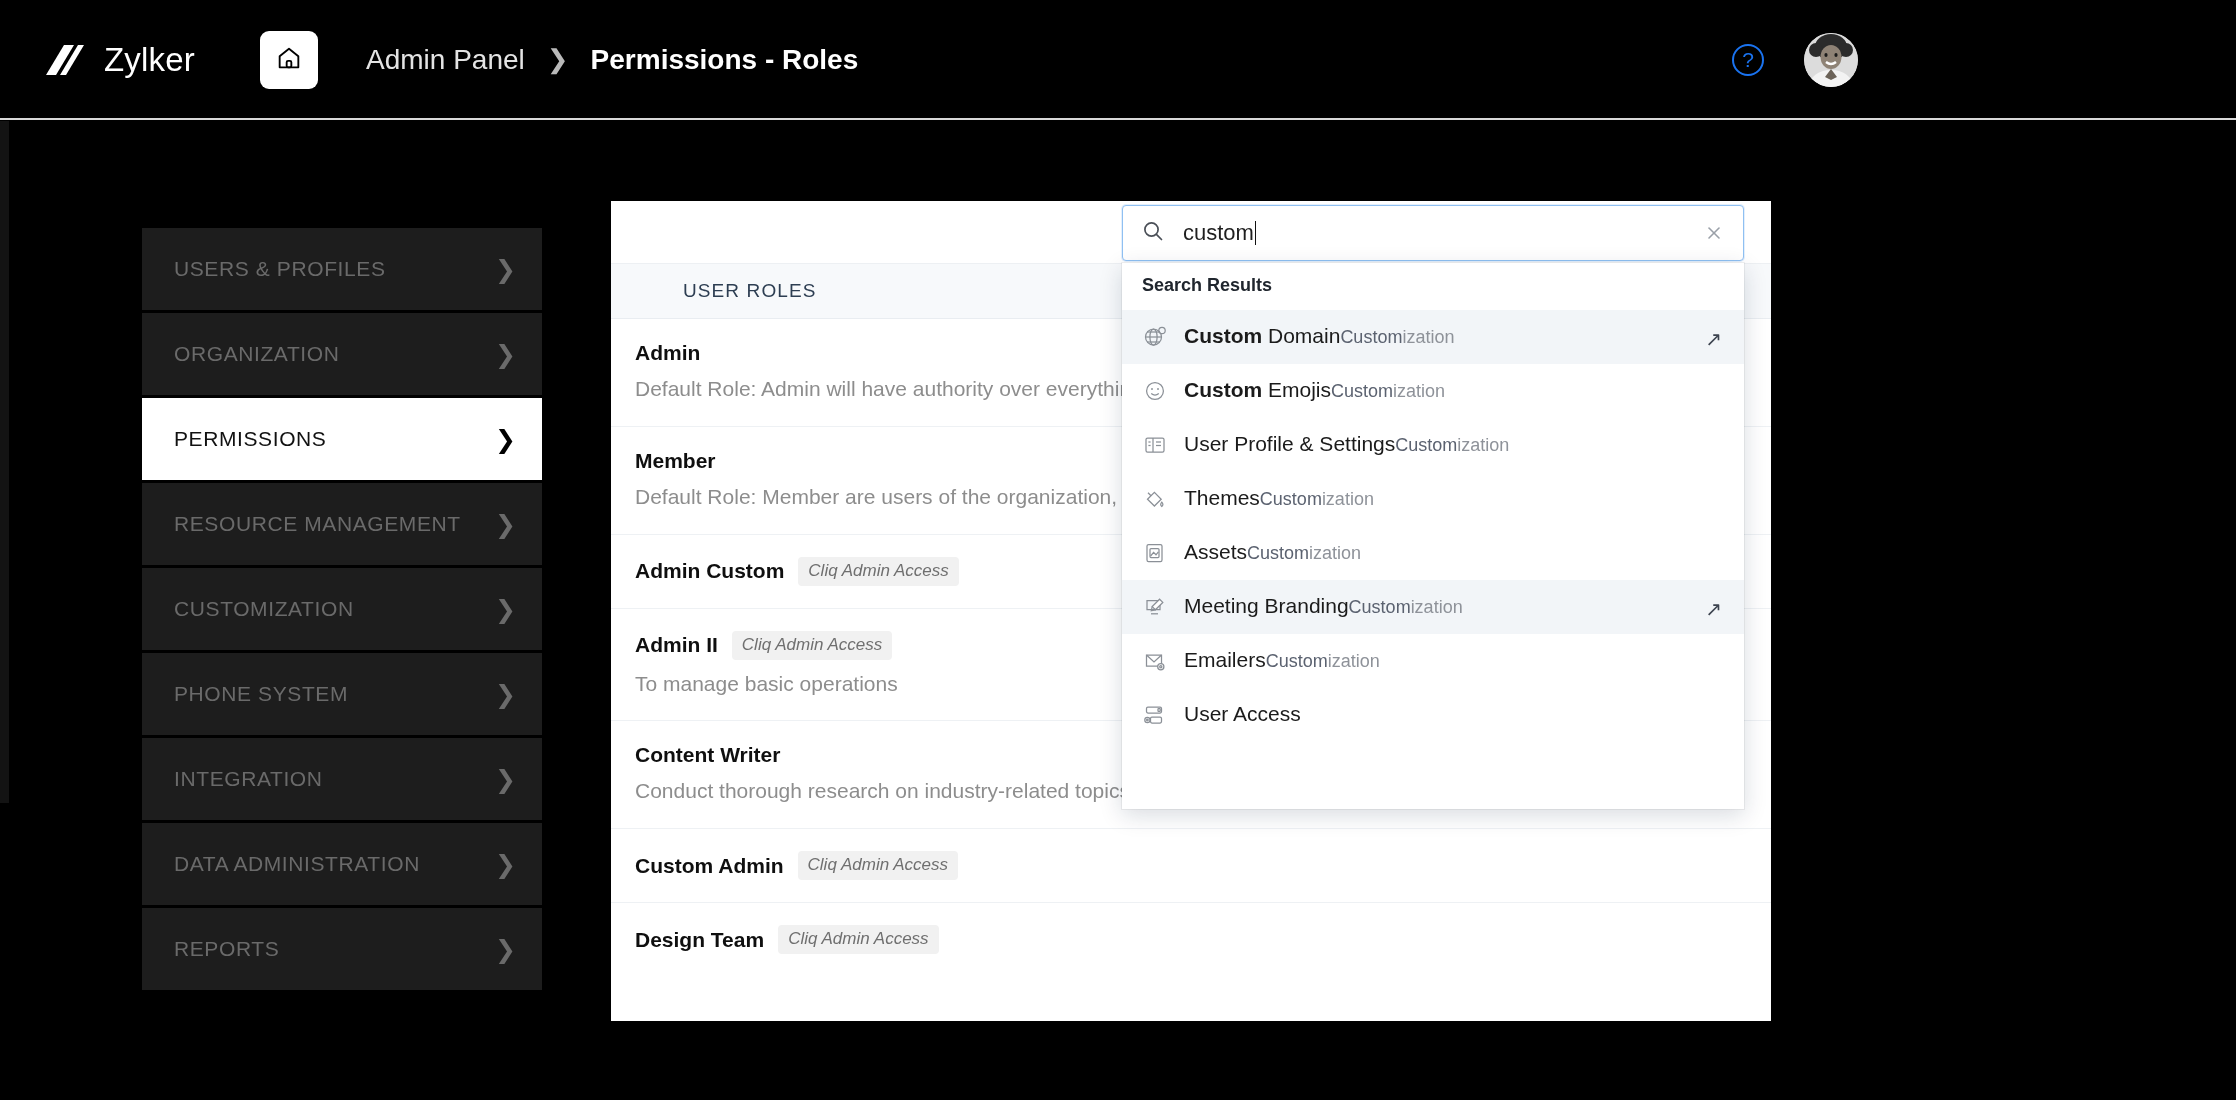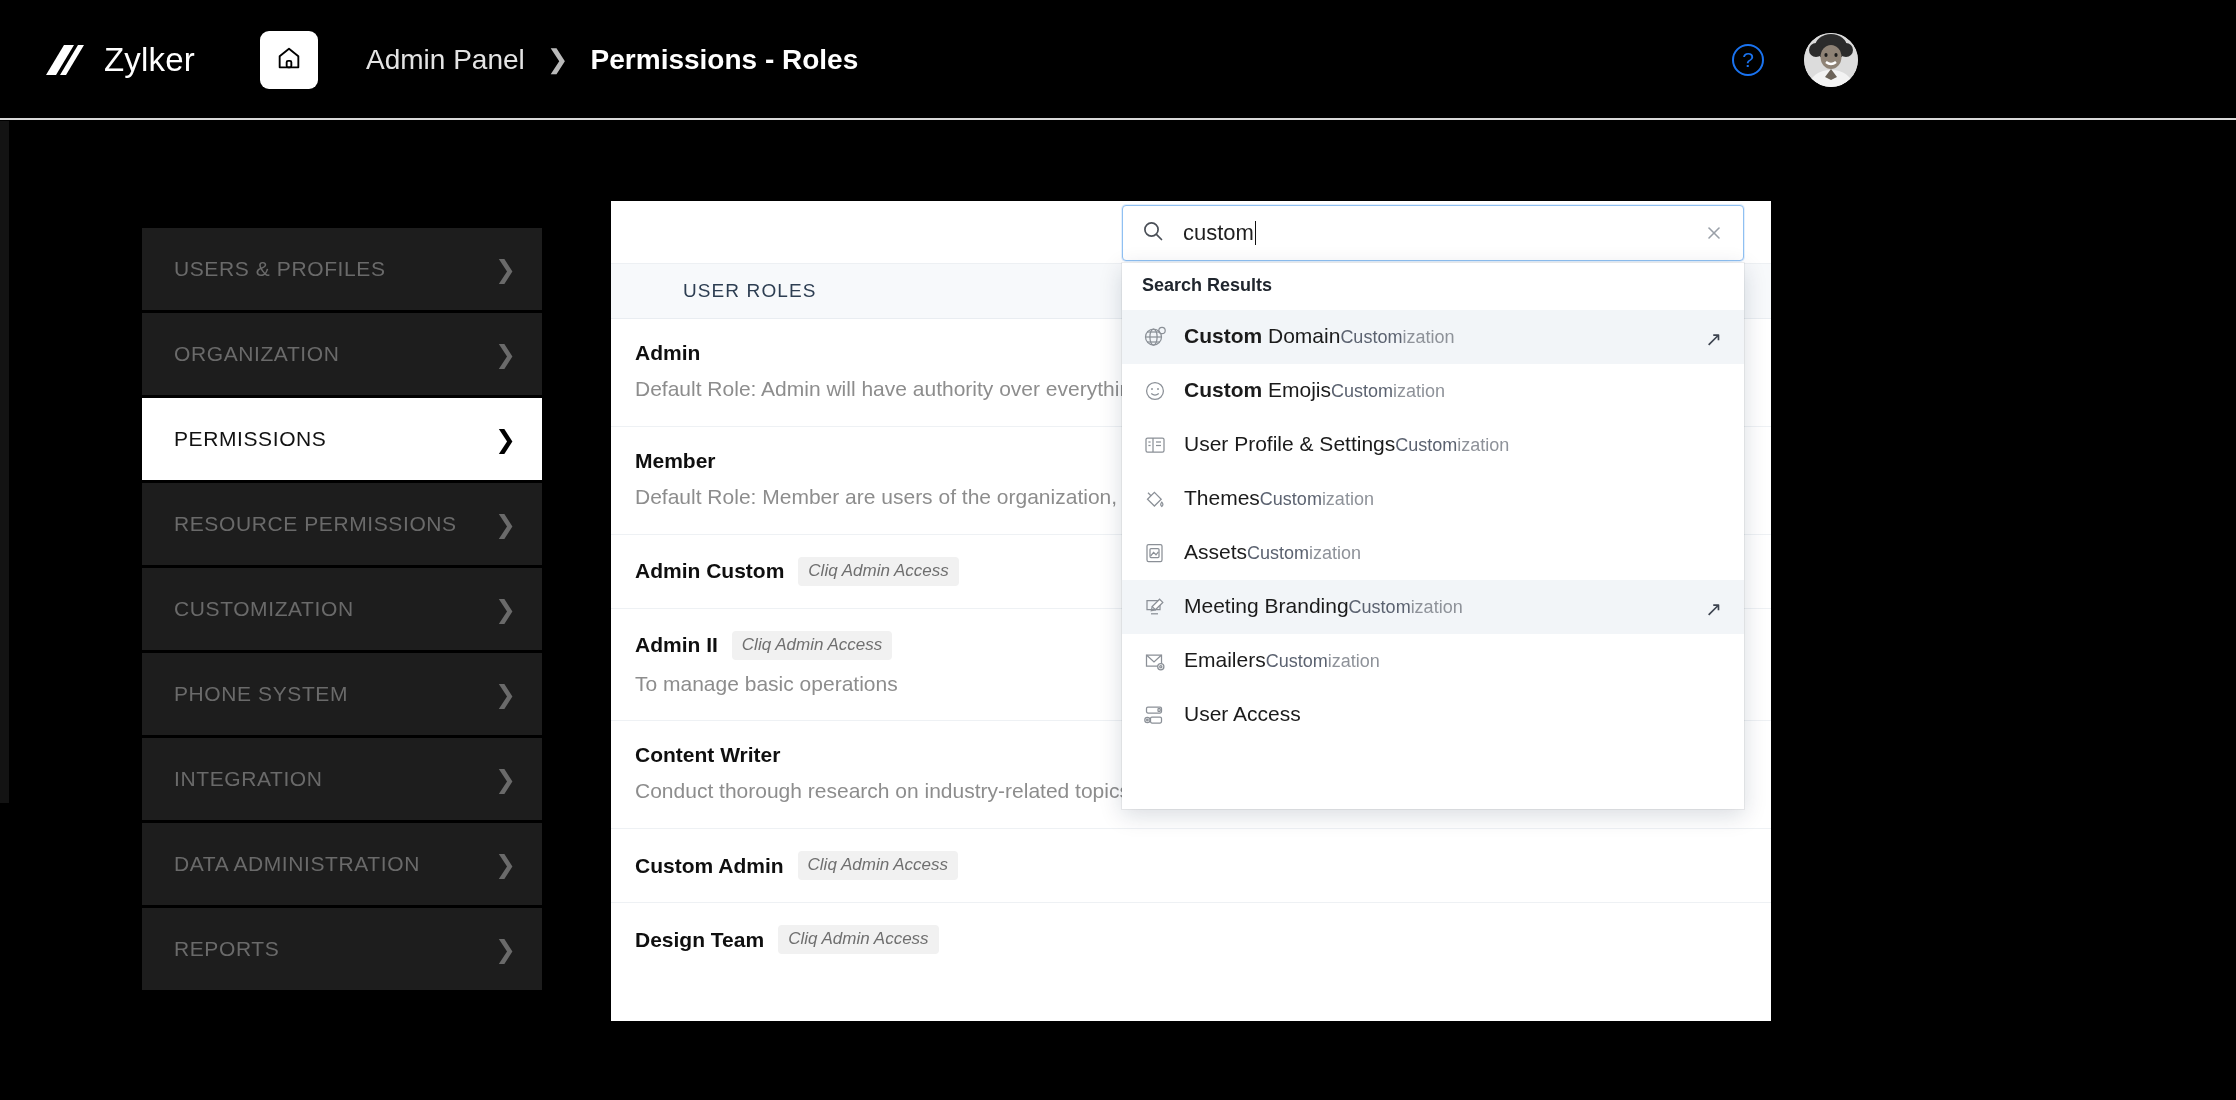--- a/index.html
+++ b/index.html
@@ -225,21 +225,21 @@
     </div>
     <div class="side-item">
       <span class="side-item-label">ORGANIZATION</span>
       <span class="chev">❯</span>
     </div>
     <div class="side-item active">
       <span class="side-item-label">PERMISSIONS</span>
       <span class="chev">❯</span>
     </div>
     <div class="side-item">
-      <span class="side-item-label">RESOURCE PERMISSIONS</span>
+      <span class="side-item-label">RESOURCE MANAGEMENT</span>
       <span class="chev">❯</span>
     </div>
     <div class="side-item">
       <span class="side-item-label">CUSTOMIZATION</span>
       <span class="chev">❯</span>
     </div>
     <div class="side-item">
       <span class="side-item-label">PHONE SYSTEM</span>
       <span class="chev">❯</span>
     </div>

